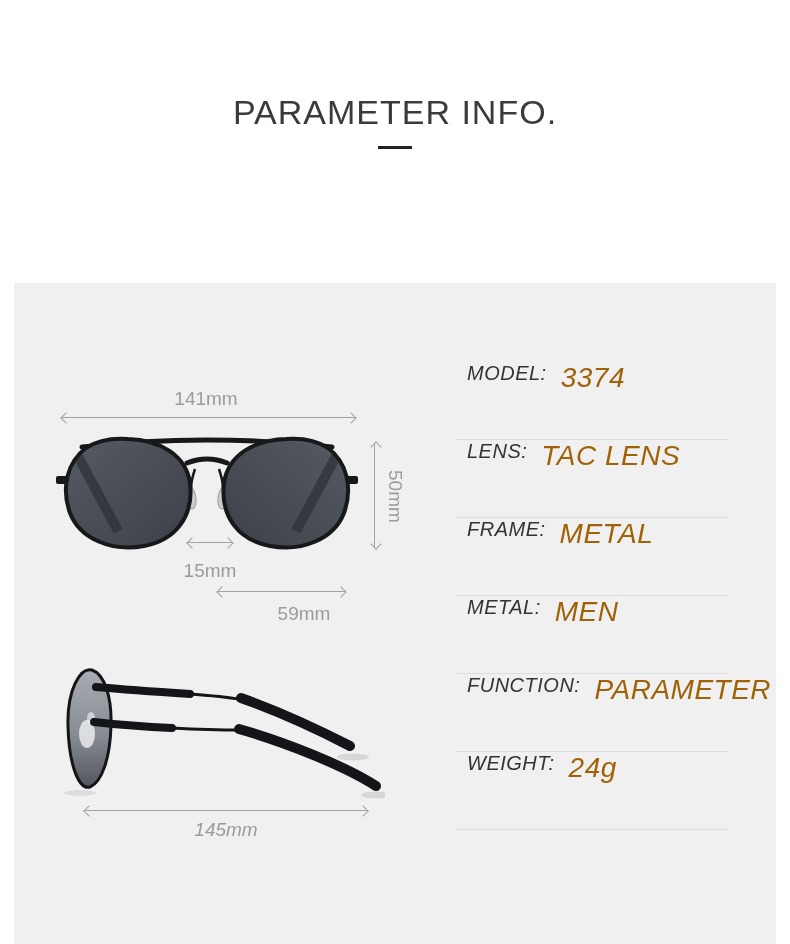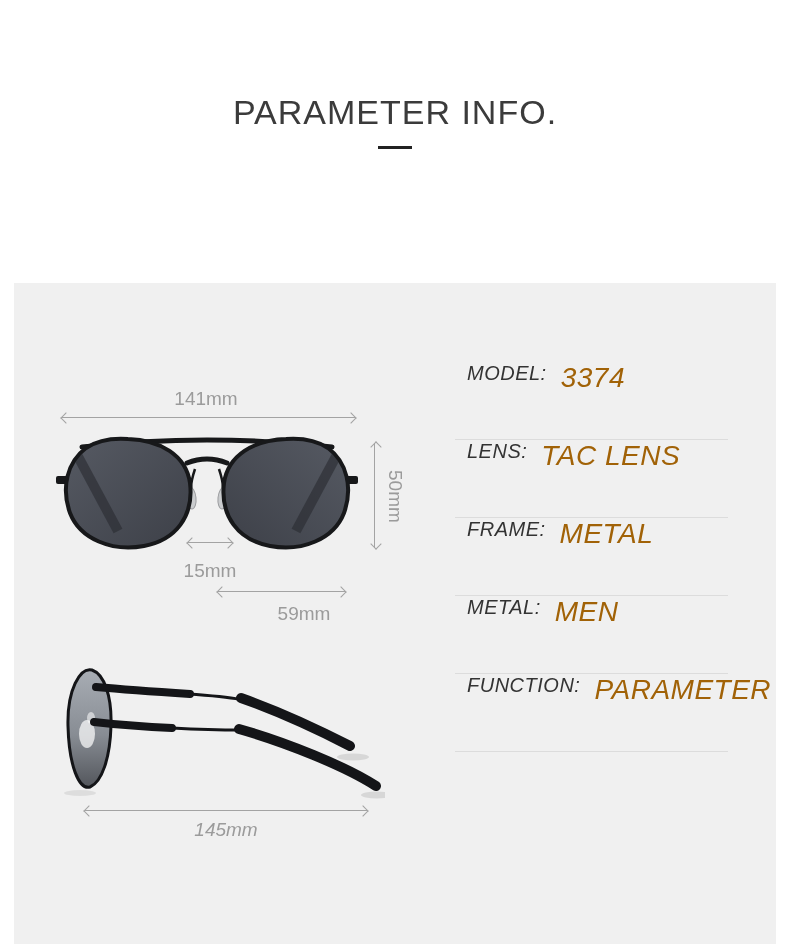--- a/index.html
+++ b/index.html
@@ -146,16 +146,20 @@
         <span class="spec-value">METAL</span>
       </div>
       <div class="spec-row">
         <span class="spec-label">METAL:</span>
         <span class="spec-value">MEN</span>
       </div>
       <div class="spec-row">
         <span class="spec-label">FUNCTION:</span>
         <span class="spec-value">PARAMETER</span>
       </div>
+      <div class="spec-row">
+        <span class="spec-label">WEIGHT:</span>
+        <span class="spec-value">24g</span>
+      </div>
     </div>
 
   </div>
 </div>
 
 </body></html>

